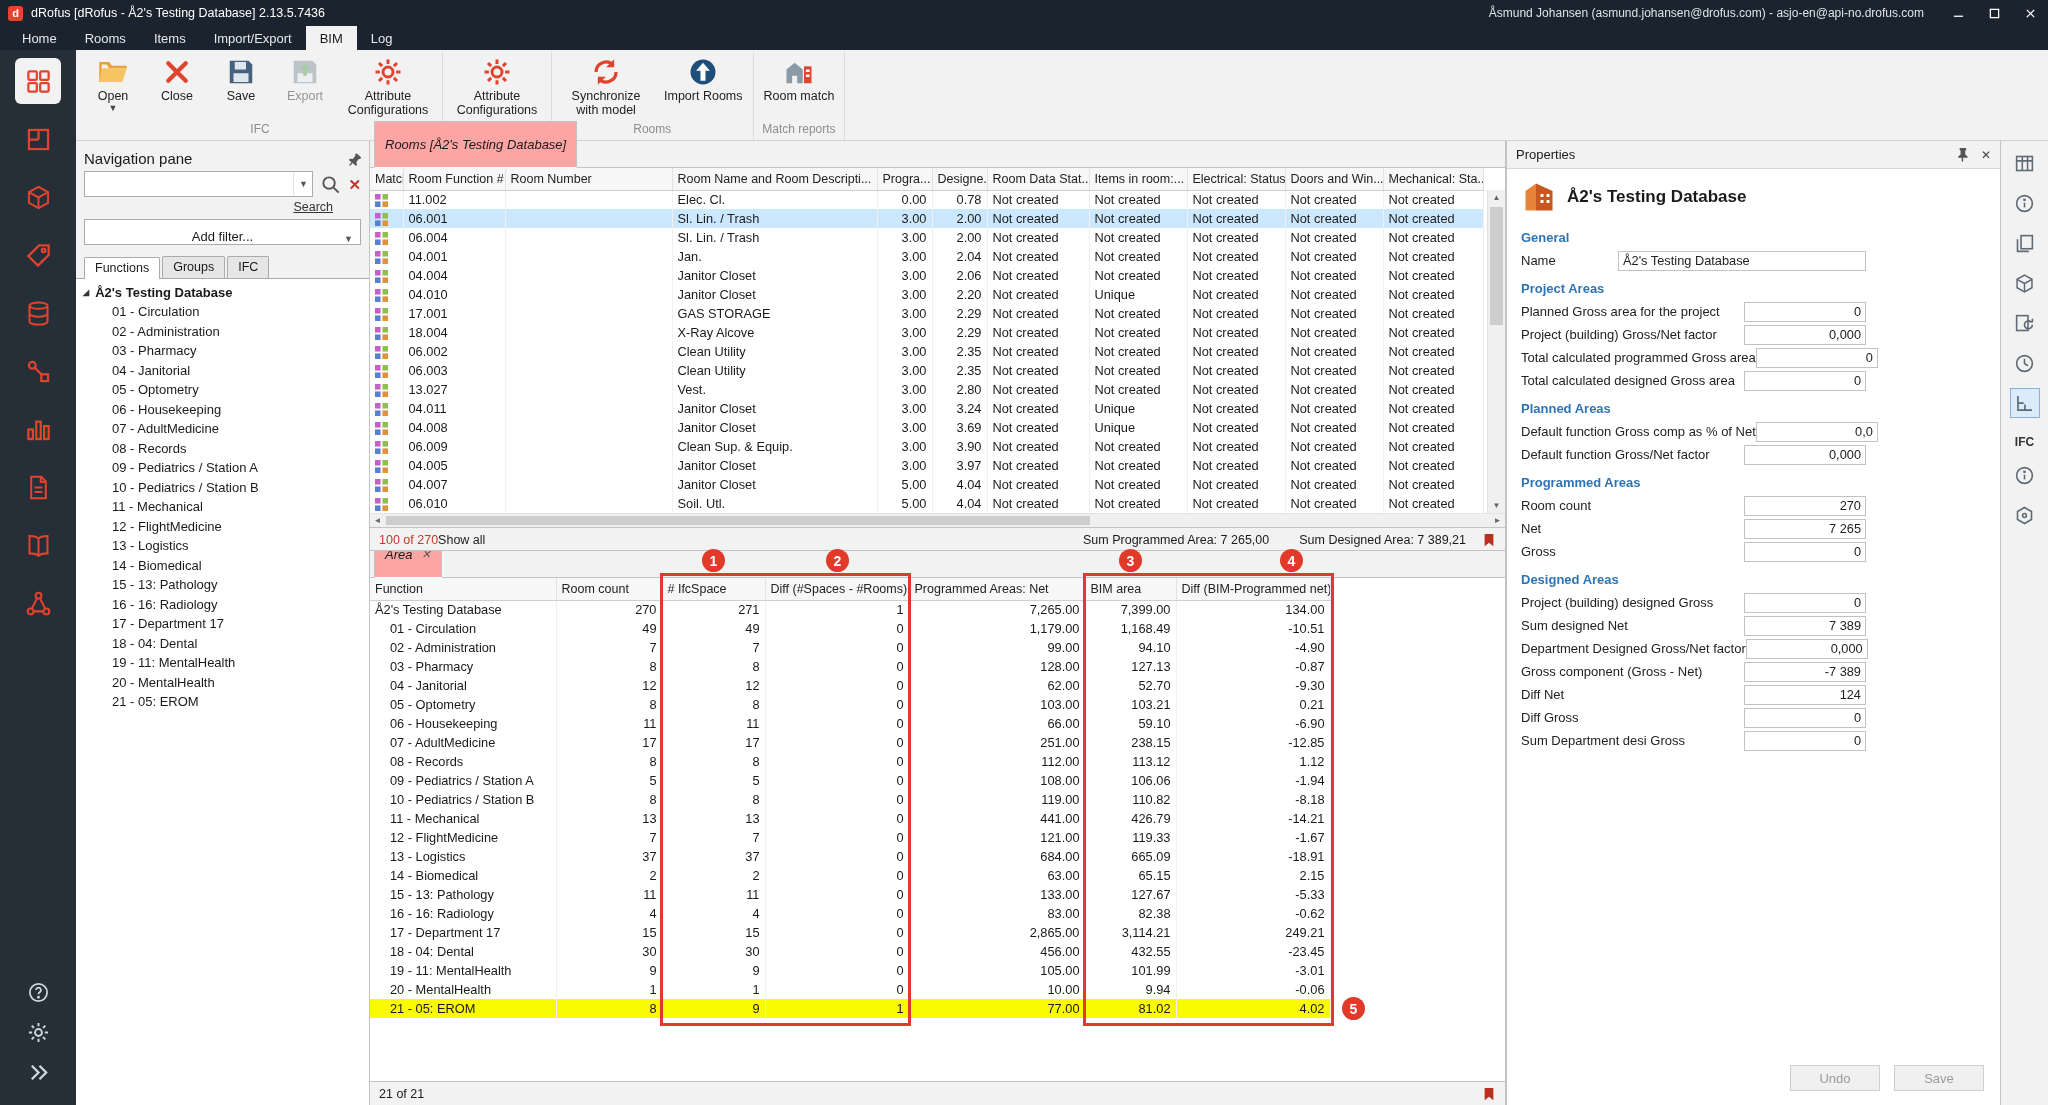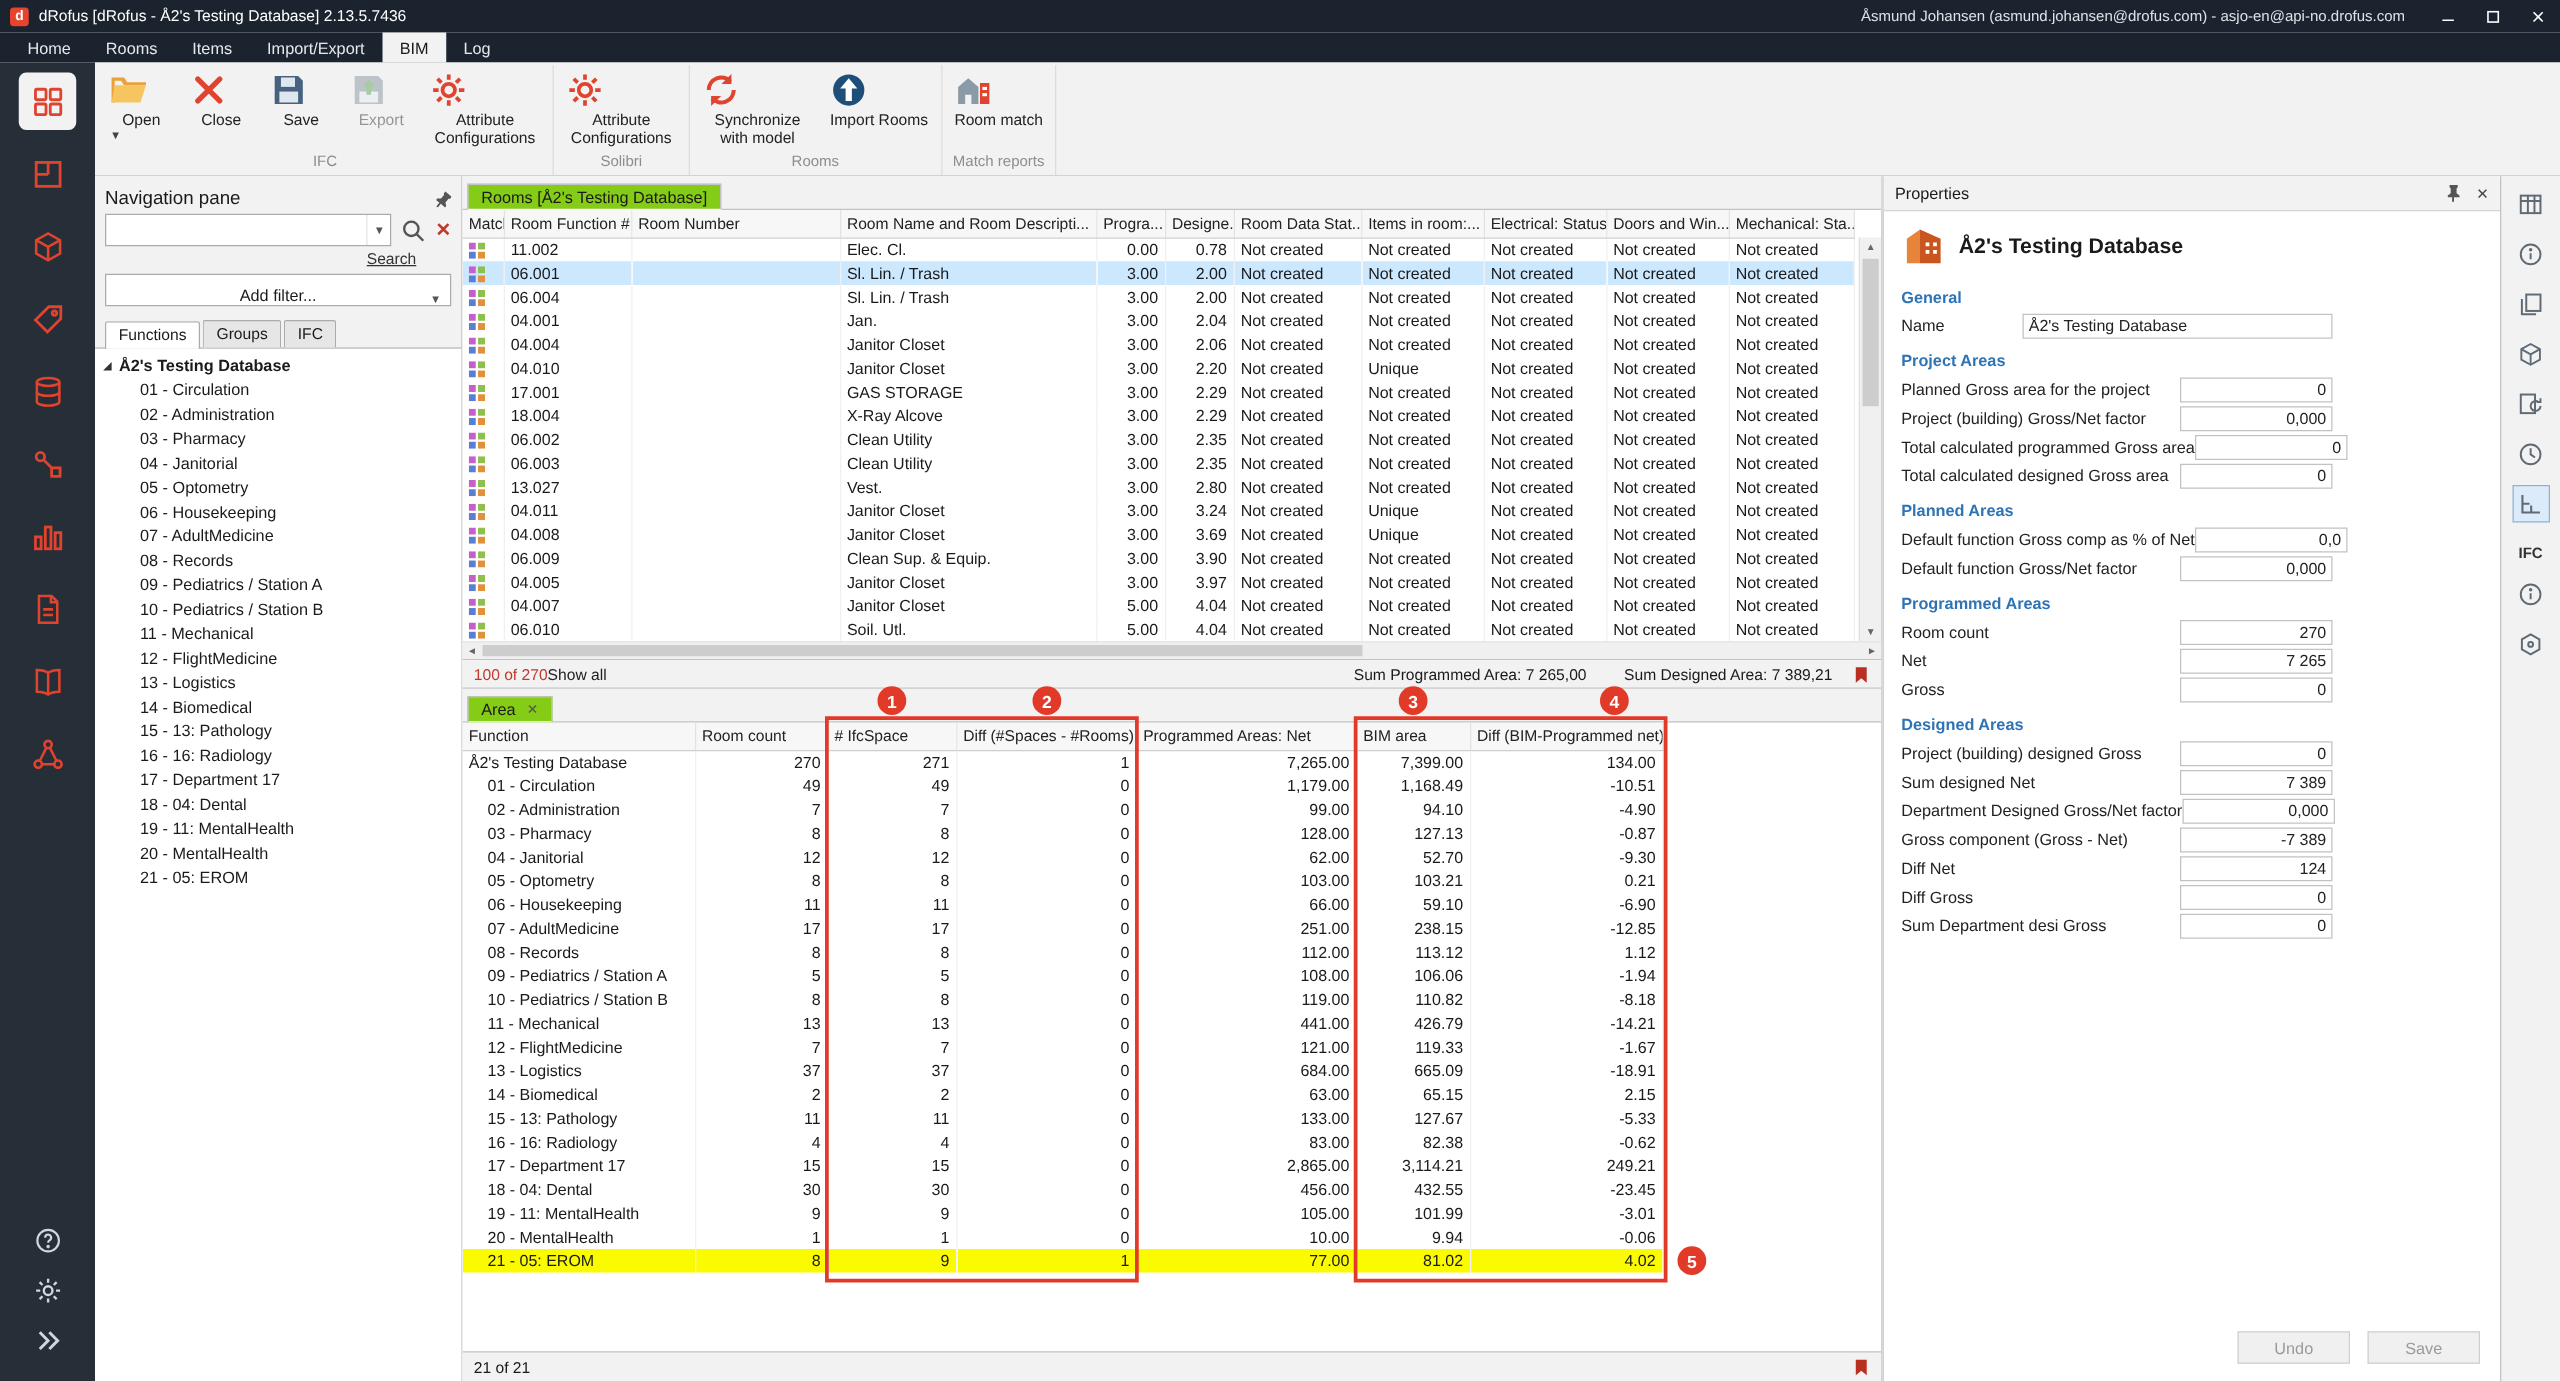--- a/index.html
+++ b/index.html
@@ -21,21 +21,21 @@
   .menubar{position:absolute;left:0;top:26px;width:100%;height:24px;background:#1a232e;display:flex;
            align-items:stretch;padding-left:8px;box-sizing:border-box;}
   .menu-tab{color:#e6e9ec;font-size:13px;padding:0 14px;display:flex;align-items:center;cursor:default;}
   .menu-tab.active{background:#f2f2f2;color:#1a1a1a;}
 
   
   .ribbon{position:absolute;left:76px;top:50px;width:1972px;height:91px;background:#f2f2f2;
           border-bottom:1px solid #d2d2d2;display:flex;box-sizing:border-box;padding:2px 0 0 2px;}
   .rgroup{display:flex;flex-direction:column;border-right:1px solid #dcdcdc;padding:0 3px;}
   .rbtns{display:flex;flex:1;align-items:flex-start;}
-  .rbtn{display:flex;flex-direction:column;padding:5px 7px 1px;min-width:50px;max-width:88px;cursor:default;}
+  .rbtn{display:flex;flex-direction:column;align-items:center;padding:5px 7px 1px;min-width:50px;max-width:88px;cursor:default;}
   .rbtn.disabled{opacity:.45;}
   .rico{width:30px;height:30px;margin-bottom:3px;flex:none;}
   .rico svg{width:100%;height:100%;}
   .rlabel{font-size:12.5px;line-height:13.5px;text-align:center;color:#222;}
   .rdd{font-size:9px;color:#444;line-height:9px;}
   .rgroup-label{font-size:12px;color:#8d8d8d;text-align:center;padding:3px 2px 4px;}
 
   
   .leftstrip{position:absolute;left:0;top:50px;width:76px;bottom:0;background:#262e37;display:flex;
              flex-direction:column;align-items:center;padding:8px 0 10px;box-sizing:border-box;}
@@ -70,22 +70,22 @@
   .nav-tree{flex:1;background:#fff;overflow:hidden;padding-top:3px;}
   .tree-root{font-weight:bold;font-size:13px;height:20px;display:flex;align-items:center;padding-left:7px;}
   .tree-exp{font-size:8px;color:#333;margin-right:6px;}
   .tree-item{font-size:13px;height:19.5px;display:flex;align-items:center;padding-left:36px;white-space:nowrap;}
 
   
   .content{position:absolute;left:370px;top:141px;width:1136px;bottom:0;display:flex;flex-direction:column;
            background:#fff;border-right:1px solid #c3c3c3;box-sizing:border-box;}
   .panel-tabs{height:27px;background:#f2f2f2;border-bottom:1px solid #c3c3c3;display:flex;align-items:flex-end;
               padding-left:4px;box-sizing:border-box;flex:none;}
-  .panel-tab{background:#84cc16;border:1px solid #c3c3c3;border-bottom:1px solid #fff;font-size:13px;
-             padding:2px 10px;display:flex;align-items:center;margin-bottom:-1px;}
+  .panel-tab{background:#fca5a5;border:1px solid #c3c3c3;border-bottom:1px solid #fff;font-size:13px;
+             padding:15px 10px;display:flex;align-items:center;margin-bottom:-1px;font-style:italic;}
   .tab-x{margin-left:9px;color:#555;font-size:11px;}
 
   .rooms-panel{height:409px;display:flex;flex-direction:column;flex:none;}
   .rooms-zone{position:relative;height:345px;overflow:hidden;flex:none;}
   table.grid{border-collapse:collapse;table-layout:fixed;}
   table.grid th{height:22px;background:#f7f7f7;border-right:1px solid #e2e2e2;border-bottom:1px solid #cfcfcf;
                 font-weight:normal;font-size:12.5px;text-align:left;padding:0 5px;overflow:hidden;
                 white-space:nowrap;box-sizing:border-box;color:#222;}
   table.grid td{height:19px;border-right:1px solid #f0f0f0;font-size:12.8px;padding:0 5px;overflow:hidden;
                 white-space:nowrap;box-sizing:border-box;}

